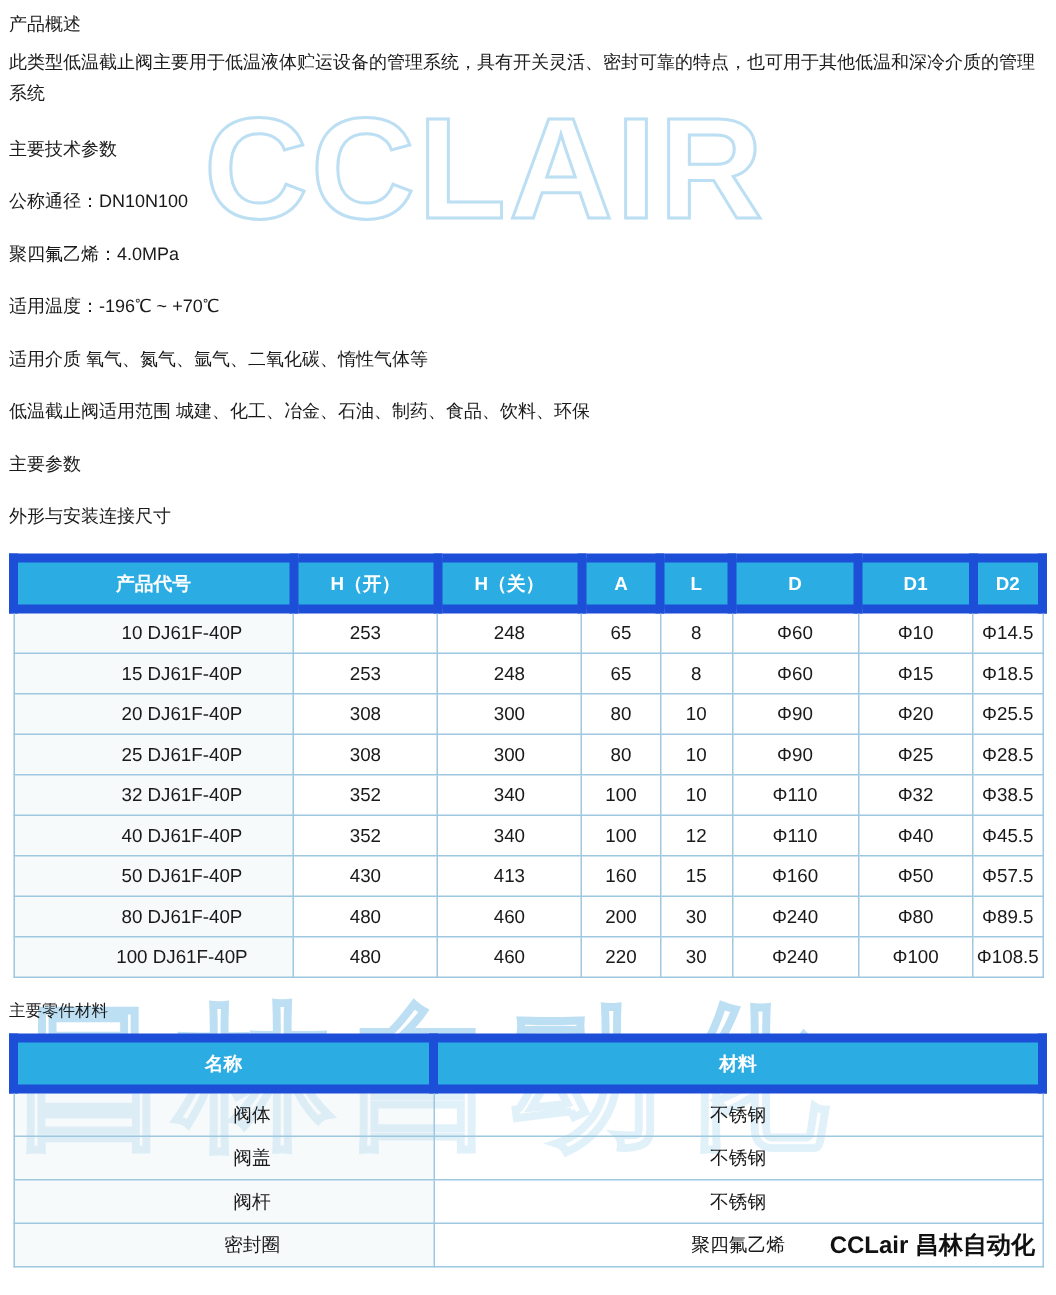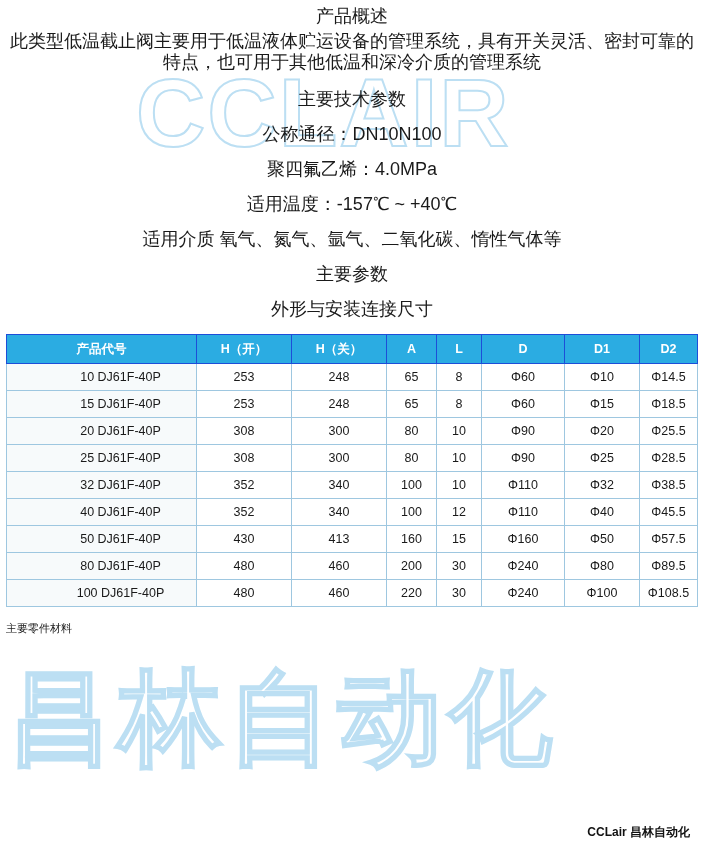--- a/index.html
+++ b/index.html
@@ -44,26 +44,25 @@
     top: 650px;
     left: 8px;
     font-size: 104px;
     letter-spacing: 6px;
     -webkit-text-stroke: 2px #bcdff3;
     font-family: "DejaVu Sans", sans-serif;
   }
 
   
   .para {
-    font-size: 18px;
+    font-size: 12px;
     line-height: 21px;
     margin: 0 0 14px 0;
     position: relative;
     z-index: 10;
-    text-align: center;
   }
   .para.tight { }
   .para.lead { margin-bottom: 4px; }
   .para.desc { margin-bottom: 16px; }
 
   
   table {
     border-collapse: collapse;
     width: 692px;
     position: relative;
@@ -75,21 +74,21 @@
     border: 1px solid #9ec7e0;
     text-align: center;
     padding: 3px 2px;
     height: 20px;
     background: rgba(255,255,255,0.55);
   }
   thead th {
     background: #2bace2;
     color: #ffffff;
     font-weight: bold;
-    border: 1px solid #1d4ed8;
+    border: 6px solid #1d4ed8;
     height: 22px;
   }
   tbody td:first-child {
     background: rgba(242,246,248,0.6);
     padding-left: 40px;
   }
 
   .section-title {
     font-size: 11px;
     margin: 14px 0 8px 0;
@@ -98,43 +97,44 @@
   }
 
   table.materials { width: 692px; }
   table.materials thead th { height: 22px; }
   table.materials td { height: 22px; }
 
   .brandline {
     position: absolute;
     right: 14px;
     bottom: 22px;
-    font-size: 12px;
+    font-size: 16px;
     font-weight: bold;
     color: #111111;
     z-index: 20;
     background: rgba(255,255,255,0.0);
   }
 </style>
 </head>
 <body>
 
 <div class="page">
 
   <div class="wm wm-cclair">CCLAIR</div>
   <div class="wm wm-cn">昌林自动化</div>
 
   <div class="para lead">产品概述</div>
   <div class="para desc">此类型低温截止阀主要用于低温液体贮运设备的管理系统，具有开关灵活、密封可靠的特点，也可用于其他低温和深冷介质的管理系统</div>
 
   <div class="para">主要技术参数</div>
   <div class="para">公称通径：DN10N100</div>
   <div class="para">聚四氟乙烯：4.0MPa</div>
-  <div class="para">适用温度：-157℃ ~ +40℃</div>
+  <div class="para">适用温度：-196℃ ~ +70℃</div>
   <div class="para">适用介质  氧气、氮气、氩气、二氧化碳、惰性气体等</div>
+  <div class="para">低温截止阀适用范围 城建、化工、冶金、石油、制药、食品、饮料、环保</div>
 
   <div class="para">主要参数</div>
   <div class="para tight">外形与安装连接尺寸</div>
 
   <table class="dims">
     <thead>
       <tr>
         <th style="width:185px">产品代号</th>
         <th style="width:90px">H（开）</th>
         <th style="width:90px">H（关）</th>
@@ -234,16 +234,42 @@
         <td>30</td>
         <td>Φ240</td>
         <td>Φ100</td>
         <td>Φ108.5</td>
       </tr>
     </tbody>
   </table>
 
   <div class="section-title">主要零件材料</div>
 
+  <table class="materials">
+    <thead>
+      <tr>
+        <th style="width:270px">名称</th>
+        <th>材料</th>
+      </tr>
+    </thead>
+    <tbody>
+      <tr>
+        <td>阀体</td>
+        <td>不锈钢</td>
+      </tr>
+      <tr>
+        <td>阀盖</td>
+        <td>不锈钢</td>
+      </tr>
+      <tr>
+        <td>阀杆</td>
+        <td>不锈钢</td>
+      </tr>
+      <tr>
+        <td>密封圈</td>
+        <td>聚四氟乙烯</td>
+      </tr>
+    </tbody>
+  </table>
 
   <div class="brandline">CCLair 昌林自动化</div>
 
 </div>
 
 </body></html>

